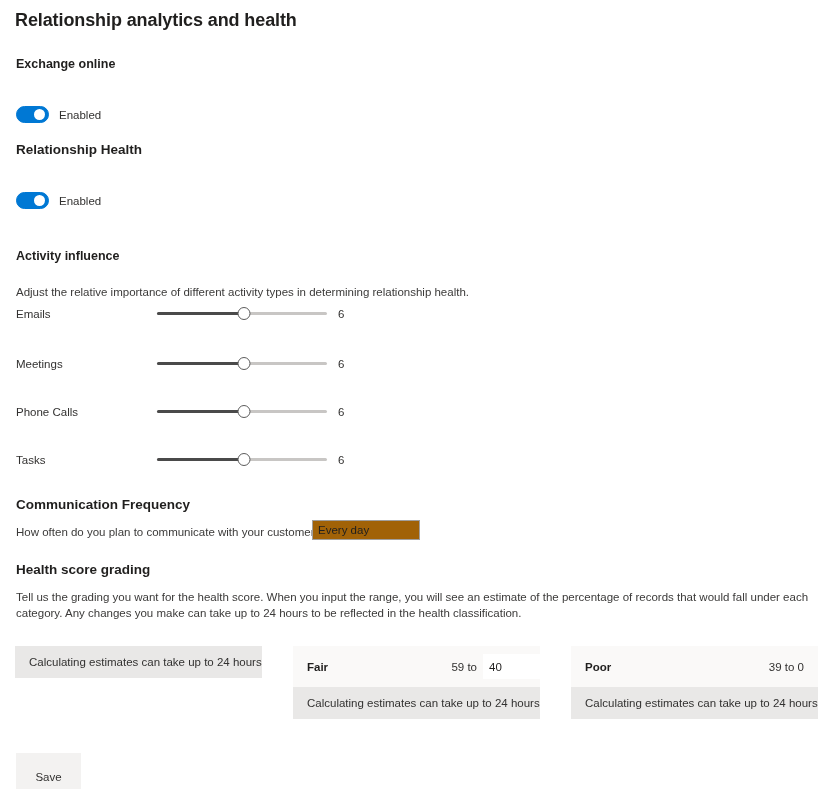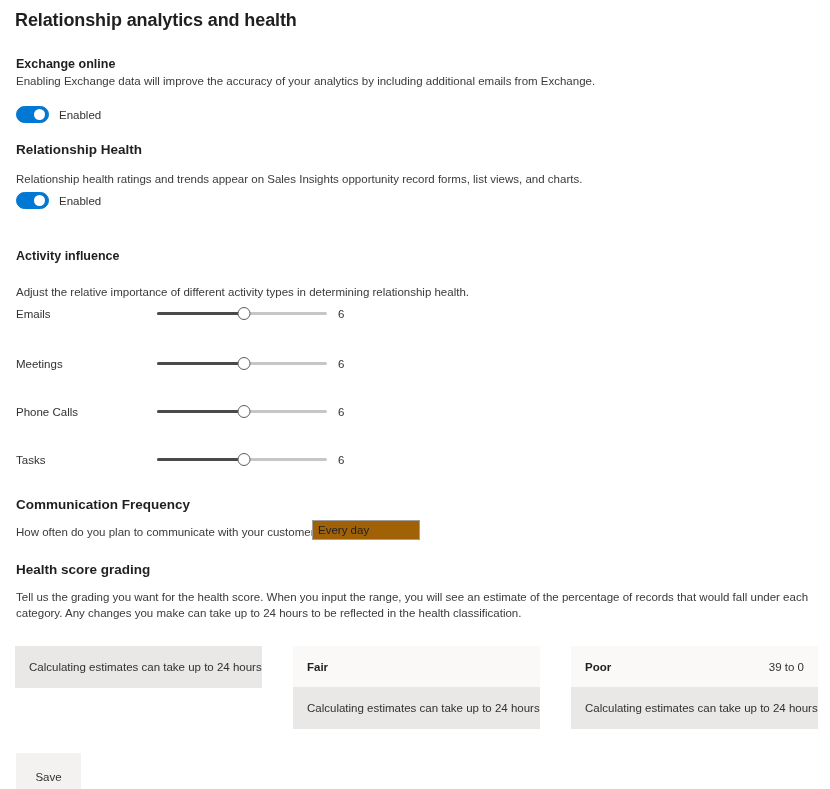--- a/index.html
+++ b/index.html
@@ -228,21 +228,21 @@
     font-family: "Liberation Sans", sans-serif;
     font-size: 11.5px;
     color: #201f1e;
     padding: 0 6px;
     outline: none;
   }
   .card-range.plain {
     padding-right: 14px;
   }
   .card-body {
-    height: 42px;
+    height: 32px;
     background: #e9e8e7;
     display: flex;
     align-items: center;
   }
   .card-body-text {
     padding-left: 14px;
     font-size: 11.5px;
     color: #323130;
   }
 
@@ -263,30 +263,28 @@
   }
 </style>
 </head>
 <body>
 
 <div class="page">
 
   <div class="page-title">Relationship analytics and health</div>
 
   <div class="sec-head" style="top:56px;">Exchange online</div>
-  <div class="sec-desc" style="top:73px;">Enabling Exchange data will improve the accuracy of your analytics by including additional emails from Exchange.</div>
   <div class="toggle-row" style="top:106px;">
     <div class="toggle">
       <div class="knob"></div>
     </div>
     <div class="toggle-label">Enabled</div>
   </div>
 
   <div class="sec-head big" style="top:142px;">Relationship Health</div>
-  <div class="sec-desc" style="top:171px;">Relationship health ratings and trends appear on Sales Insights opportunity record forms, list views, and charts.</div>
   <div class="toggle-row" style="top:192px;">
     <div class="toggle">
       <div class="knob"></div>
     </div>
     <div class="toggle-label">Enabled</div>
   </div>
 
   <div class="sec-head" style="top:248px;">Activity influence</div>
   <div class="sec-desc" style="top:272px;margin-top:12px;">Adjust the relative importance of different activity types in determining relationship health.</div>
 
@@ -341,20 +339,24 @@
 
     <div class="card">
       <div class="card-body">
         <div class="card-body-text">Calculating estimates can take up to 24 hours</div>
       </div>
     </div>
 
     <div class="card">
       <div class="card-head">
         <div class="card-title">Fair</div>
+        <div class="card-range">
+          <span class="card-range-text">59 to</span>
+          <input class="card-range-input" type="text" value="40" style="">
+        </div>
       </div>
       <div class="card-body">
         <div class="card-body-text">Calculating estimates can take up to 24 hours</div>
       </div>
     </div>
 
     <div class="card">
       <div class="card-head">
         <div class="card-title">Poor</div>
         <div class="card-range plain">

